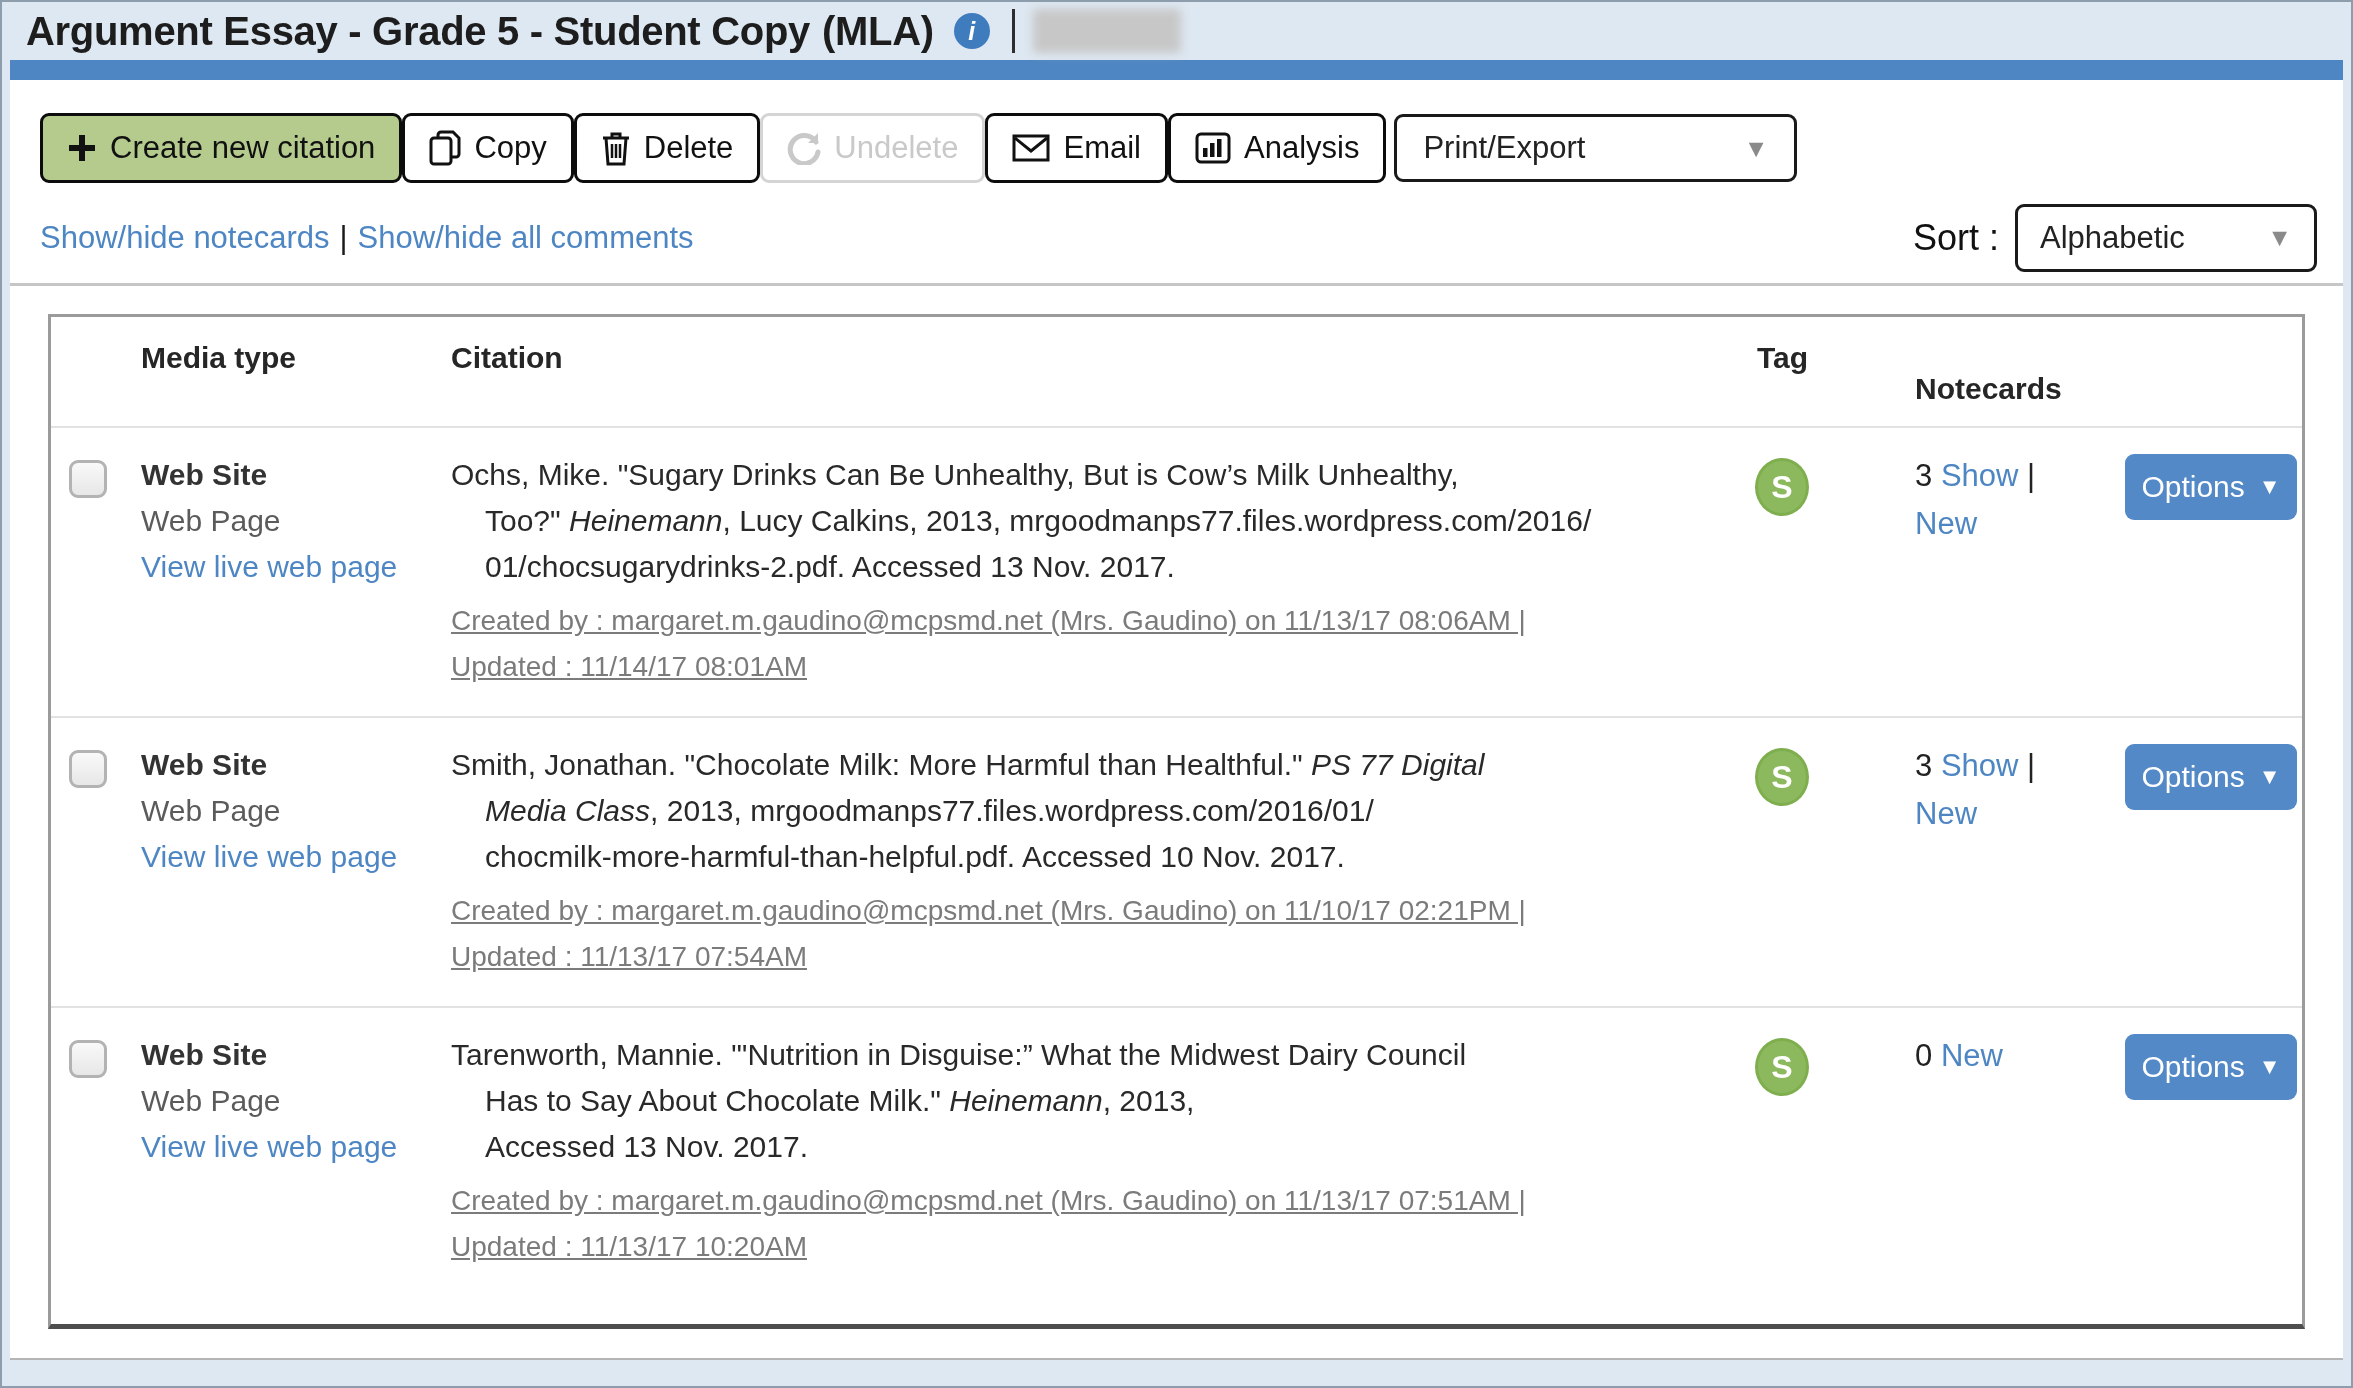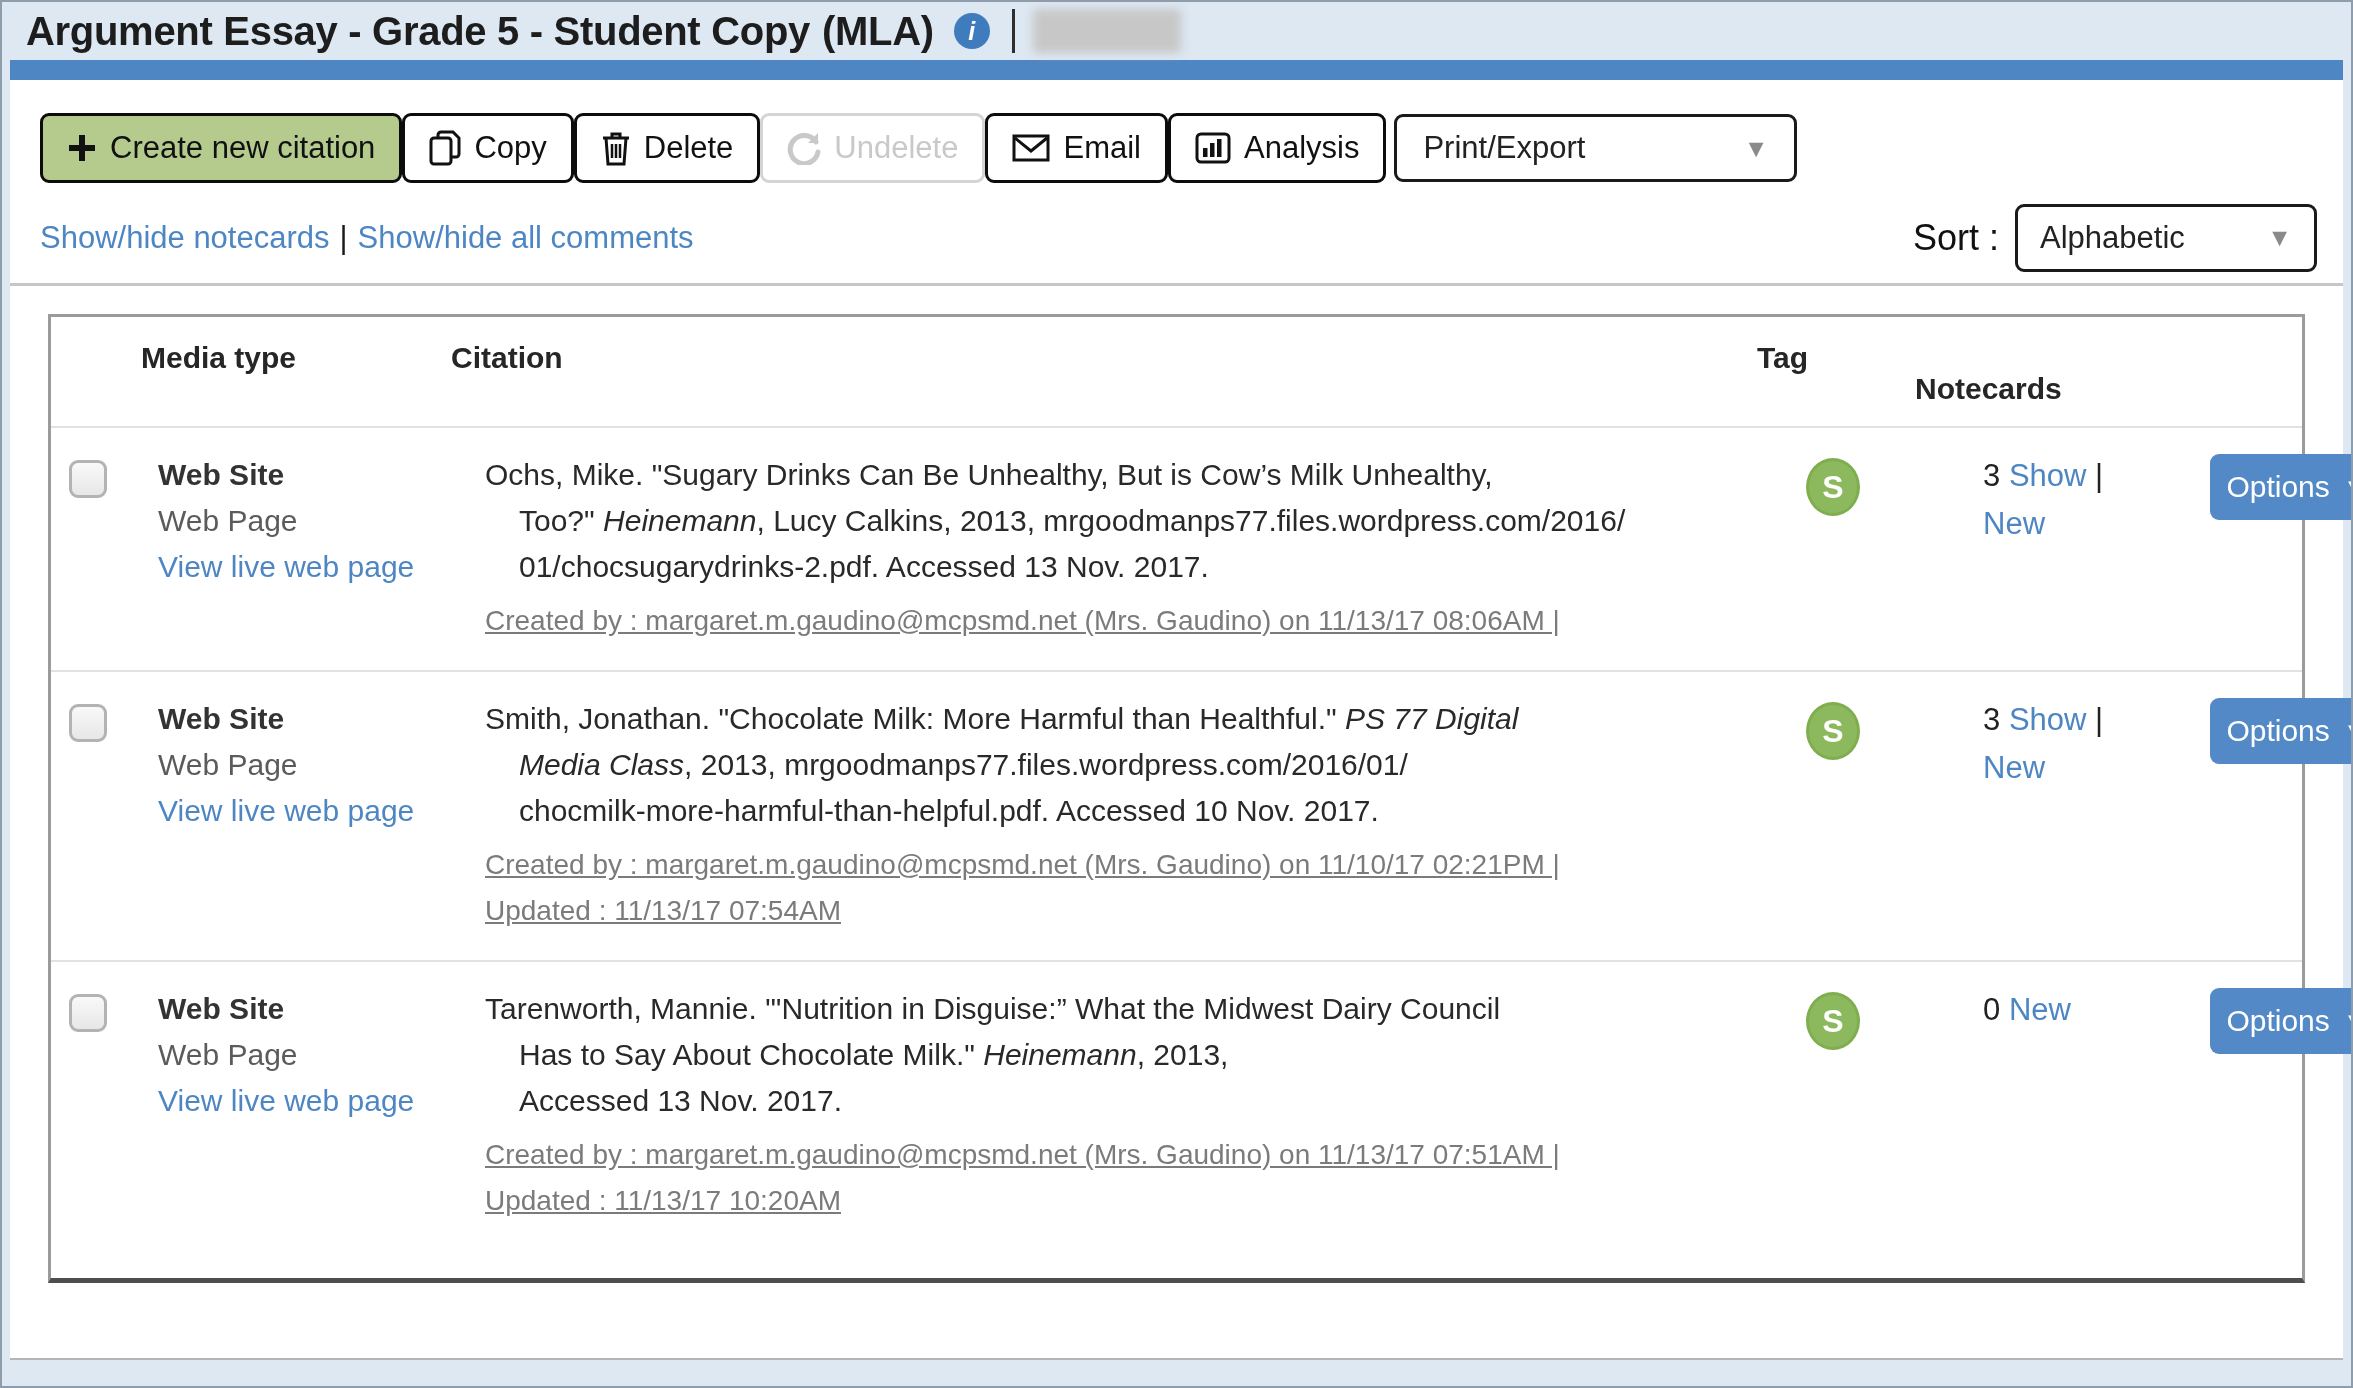--- a/index.html
+++ b/index.html
@@ -41,21 +41,21 @@
   .sh-links a { color:#4d86c3; text-decoration:none; cursor:pointer; }
   .pipe-dark { color:#1a1a1a; margin:0 10px; }
   .sortwrap { display:flex; align-items:center; gap:16px; }
   .sort-label { font-size:36px; color:#111; }
   .sort-dd { width:302px; padding:0 22px; justify-content:space-between; font-size:31px; color:#222; }
 
   
   .table { margin:28px 38px 0 38px; border:3px solid #9b9b9b; border-bottom:5px solid #4e4e4e; background:#fff; }
   .grid { display:grid; grid-template-columns:90px 310px 1254px 170px 250px auto; }
   .thead { padding:24px 0 20px; font-size:30px; font-weight:700; color:#262626; }
-  .row { border-top:2px solid #e2e2e2; padding:22px 0 26px;gap:17px; }
+  .row { border-top:2px solid #e2e2e2; padding:22px 0 26px; }
   .row.last { padding-bottom:54px; }
 
   .cell-check { padding:10px 0 0 18px; }
   .checkbox { width:38px; height:38px; border:3px solid #b3b3b3; border-radius:9px;
     background:linear-gradient(#f9f9f9,#e7e7e7); cursor:pointer; }
 
   .cell-media { font-size:30px; line-height:46px; padding-top:2px; }
   .media-type { font-weight:700; color:#333; }
   .media-sub { color:#5b5b5b; }
   .view-link { color:#4d86c3; cursor:pointer; }
@@ -180,20 +180,21 @@
           <div class="view-link">View live web page</div>
         </div>
         <div class="cell-citation">
           <div>
               <div class="cit-line"><span>Ochs, Mike. "Sugary Drinks Can Be Unhealthy, But is Cow’s Milk Unhealthy,</span></div>
               <div class="cit-line cit-indent"><span>Too?" </span><em>Heinemann</em><span>, Lucy Calkins, 2013, mrgoodmanps77.files.wordpress.com/2016/</span></div>
               <div class="cit-line cit-indent"><span>01/chocsugarydrinks-2.pdf. Accessed 13 Nov. 2017.</span></div>
             </div>
           <div class="meta">
             <div>Created by : margaret.m.gaudino@mcpsmd.net (Mrs. Gaudino) on 11/13/17 08:06AM |</div>
+            <div>Updated : 11/14/17 08:01AM</div>
           </div>
         </div>
         <div class="cell-tag">
             <div class="tag-circle">S</div>
           </div>
         <div class="cell-note">
           <span>3</span>
           <a>Show</a>
           <span>|</span><br>
           <a>New</a>

